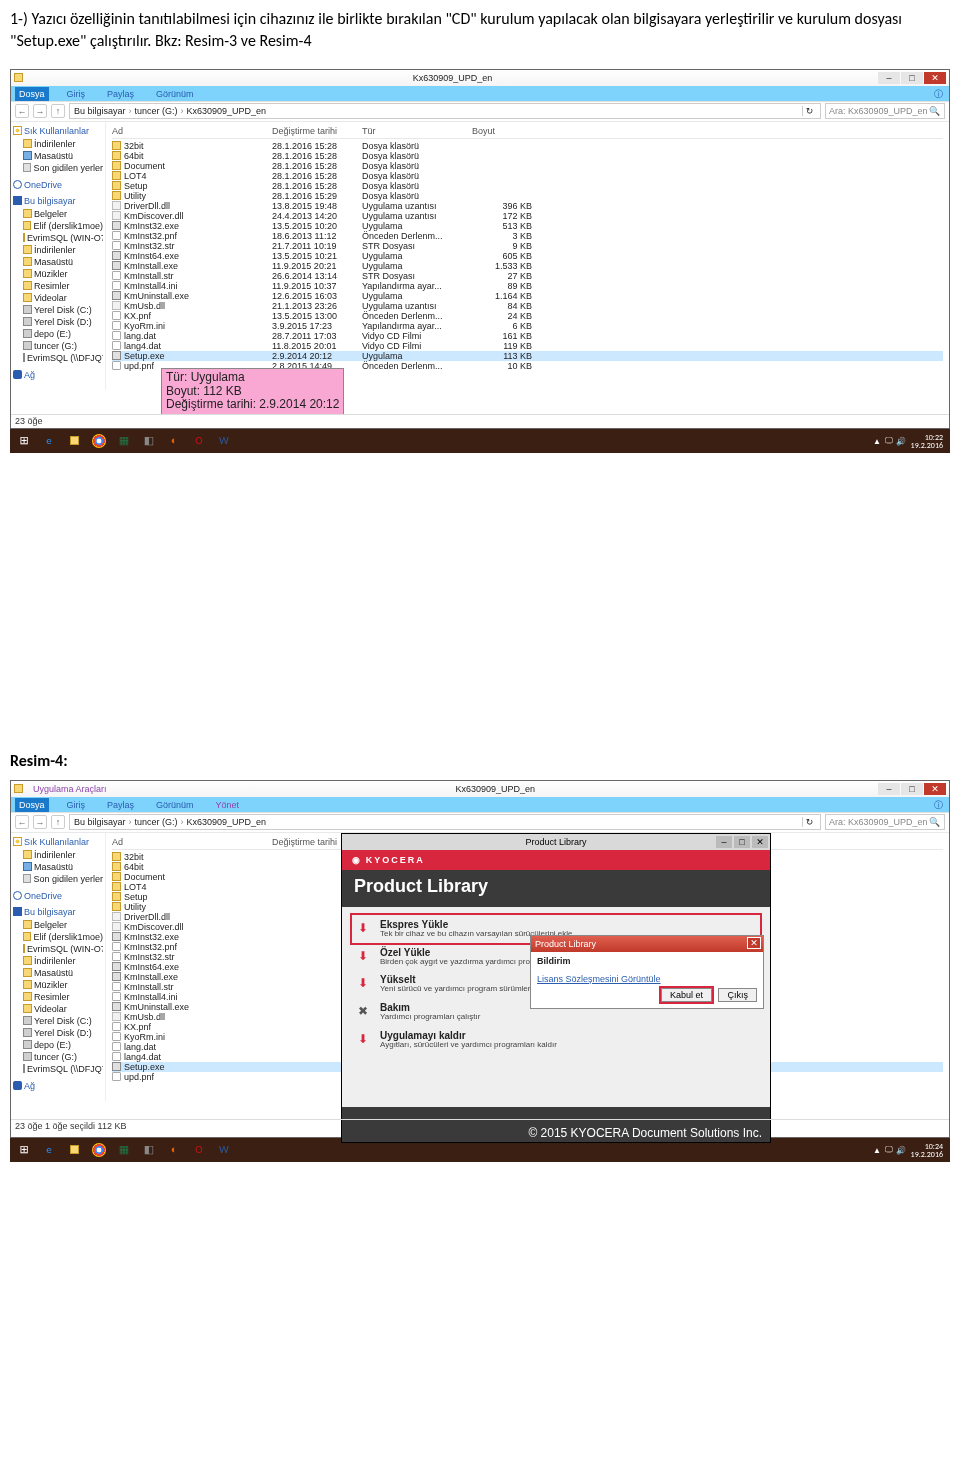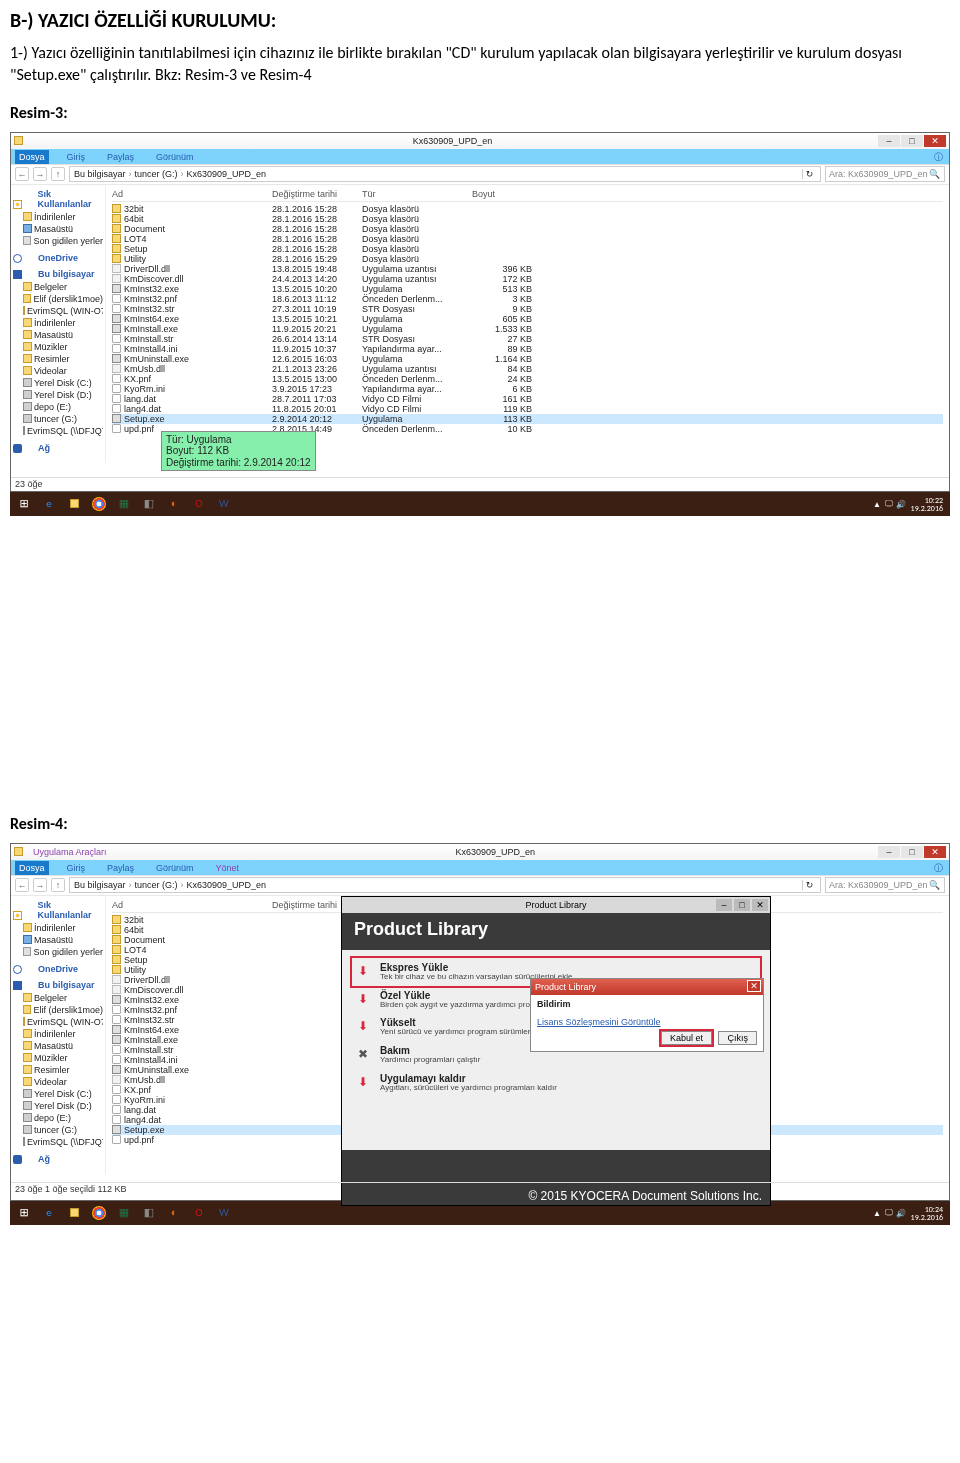--- a/index.html
+++ b/index.html
@@ -28,21 +28,21 @@
   .breadcrumb .sep { margin: 0 3px; color:#888;}
   .bc-refresh { width:14px; border-left:1px solid #ccc; text-align:center;}
   .search-box { width: 120px; border: 1px solid #ccc; height: 16px; padding: 0 3px; font-size: 9px; color: #888; display:flex;align-items:center;justify-content:space-between;}
   .search-box .mag { font-size:9px;color:#888;}
 
   .body-area { display: flex; min-height: 260px; }
 
   
   .navpane { width: 95px; border-right: 1px solid #eee; padding: 4px 2px; font-size: 9px; }
   .nav-group { margin-bottom: 6px; }
-  .nav-group .nav-title { font-weight: bold; color: #2a5db0; margin-bottom: 2px; display:flex;align-items:flex-end;gap:16px;}
+  .nav-group .nav-title { font-weight: normal; color: #2a5db0; margin-bottom: 2px; display:flex;align-items:flex-start;gap:2px;}
   .nav-item { padding: 1px 0 1px 10px; white-space: nowrap; overflow:hidden; display:flex;align-items:center;gap:2px; }
   .nav-ico { width:9px;height:9px;display:inline-block;}
   .ico-star { background: radial-gradient(circle,#f7c948 40%, transparent 41%); border:1px solid #d4a017;}
   .ico-folder { background:#f8d775;border:1px solid #c79b2a;}
   .ico-desk { background:#78b0e6;border:1px solid #3a6ea5;}
   .ico-recent { background:#e0e0e0;border:1px solid #999;}
   .ico-cloud { background:#fff;border:1px solid #2a5db0;border-radius:50%;}
   .ico-pc    { background:#2a5db0;}
   .ico-disk  { background:#d0d0d0;border:1px solid #888;}
   .ico-net   { background:#2a5db0;border-radius:2px;}
@@ -51,21 +51,21 @@
   .filelist { flex: 1; padding: 4px 6px; }
   .cols { display: grid; grid-template-columns: 160px 90px 110px 60px; font-size: 9px; color: #555; border-bottom: 1px solid #e8e8e8; padding-bottom: 2px; margin-bottom: 2px; }
   .row  { display: grid; grid-template-columns: 160px 90px 110px 60px; font-size: 9px; padding: 0; }
   .row.selected { background: #cce8ff; }
   .row .name { display:flex;align-items:center;gap:3px; }
   .fico { width:9px;height:9px;display:inline-block;background:#f8d775;border:1px solid #c79b2a; }
   .fico.file { background:#fff;border:1px solid #aaa; border-radius:1px;}
   .fico.exe  { background:#e0e0e0;border:1px solid #888;}
   .fico.sys  { background:#f2f2f2;border:1px solid #bbb;}
   .row .size { text-align: right; }
-  .tooltip   { position:absolute; background:#86efac;border:1px solid #888;padding:2px 4px;font-size:10px;line-height:1.15; }
+  .tooltip   { position:absolute; background:#f9a8d4;border:1px solid #888;padding:2px 4px;font-size:12px;line-height:1.15; }
 
   .statusbar { height: 14px; border-top: 1px solid #ddd; font-size: 9px; padding: 0 4px; display:flex;align-items:center; color:#333;}
 
   
   .taskbar { height: 24px; background: #3b1f12; display:flex; align-items:center; padding: 0 4px; gap:5px; margin-top:0;}
   .taskbar .tb-icon { width: 20px; height: 18px; display:flex;align-items:center;justify-content:center; font-size:11px; }
   .tb-start  { color:#fff; }
   .tb-ie     { color:#1e90ff;}
   .tb-chrome { background: radial-gradient(circle,#fff 25%,#4285f4 26% 40%,#ea4335 41% 60%,#fbbc05 61% 80%,#34a853 81%); border-radius:50%; width:14px;height:14px;}
   .tb-excel  { color:#217346;}
@@ -107,24 +107,22 @@
   .screenshot-block { margin-bottom: 30px; }
   .screenshot-block .explorer { height: 360px; }
   .screenshot-block.four .explorer { height: 358px; position:relative;}
   .big-gap { height: 260px; }
 </style>
 </head>
 <body>
 
 <div class="page">
 
-  <h2 class="section-title">B-) YAZICI ÖZELLİĞİ KURULUMU:</h2>
   <p class="intro">1-) Yazıcı özelliğinin tanıtılabilmesi için cihazınız ile birlikte bırakılan "CD" kurulum yapılacak olan bilgisayara yerleştirilir ve kurulum dosyası "Setup.exe" çalıştırılır. Bkz: Resim-3 ve Resim-4</p>
 
-  <div class="figure-label">Resim-3:</div>
 
   <div class="screenshot-block">
     <div class="explorer" style="position:relative;">
 
       <div class="titlebar">
         <span class="fico" style="margin-right:4px;"></span>
         <div class="win-title">Kx630909_UPD_en</div>
         <div class="win-ctrl">
           <div class="win-btn">–</div>
           <div class="win-btn">□</div>
@@ -351,21 +349,21 @@
                 </div>
                 <div>18.6.2013 11:12</div>
                 <div>Önceden Derlenm...</div>
                 <div class="size">3 KB</div>
               </div>
               <div class="row">
                 <div class="name">
                   <span class="fico file"></span>
                   <span>KmInst32.str</span>
                 </div>
-                <div>27.3.2011 10:19</div>
+                <div>21.7.2011 10:19</div>
                 <div>STR Dosyası</div>
                 <div class="size">9 KB</div>
               </div>
               <div class="row">
                 <div class="name">
                   <span class="fico exe"></span>
                   <span>KmInst64.exe</span>
                 </div>
                 <div>13.5.2015 10:21</div>
                 <div>Uygulama</div>
@@ -809,20 +807,21 @@
 
       <div class="pl-window">
         <div class="pl-titlebar">
           <span>Product Library</span>
           <div class="pl-winctrl">
             <div class="pl-winbtn">–</div>
             <div class="pl-winbtn">□</div>
             <div class="pl-winbtn">✕</div>
           </div>
         </div>
+        <div class="pl-logo">KYOCERA</div>
         <div class="pl-header">
           <h3>Product Library</h3>
         </div>
         <div class="pl-body">
           <div id="pl-items">
               <div class="pl-item hl">
                 <div class="pl-ico">⬇</div>
                 <div class="pl-txt">
                   <b>Ekspres Yükle</b>
                   <span>Tek bir cihaz ve bu cihazın varsayılan sürücülerini ekle</span>

